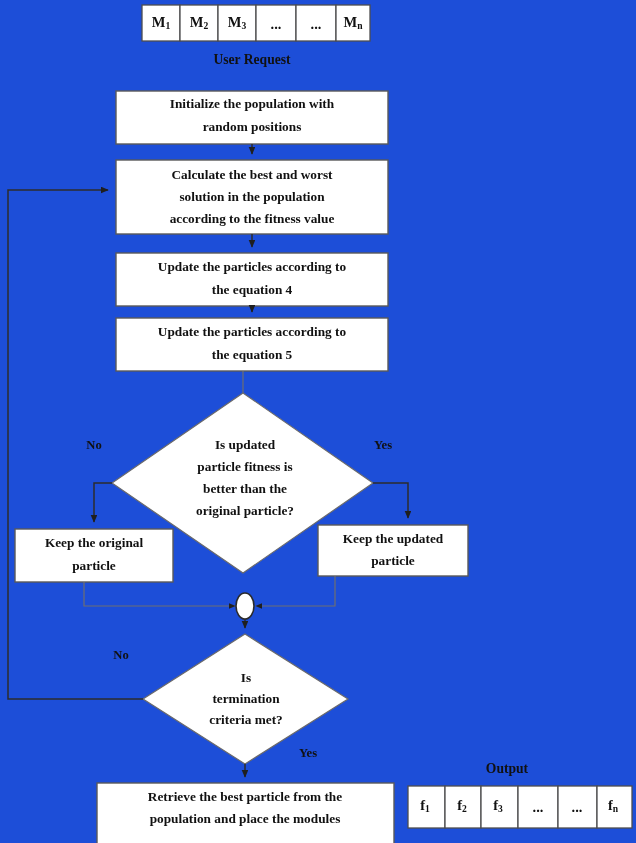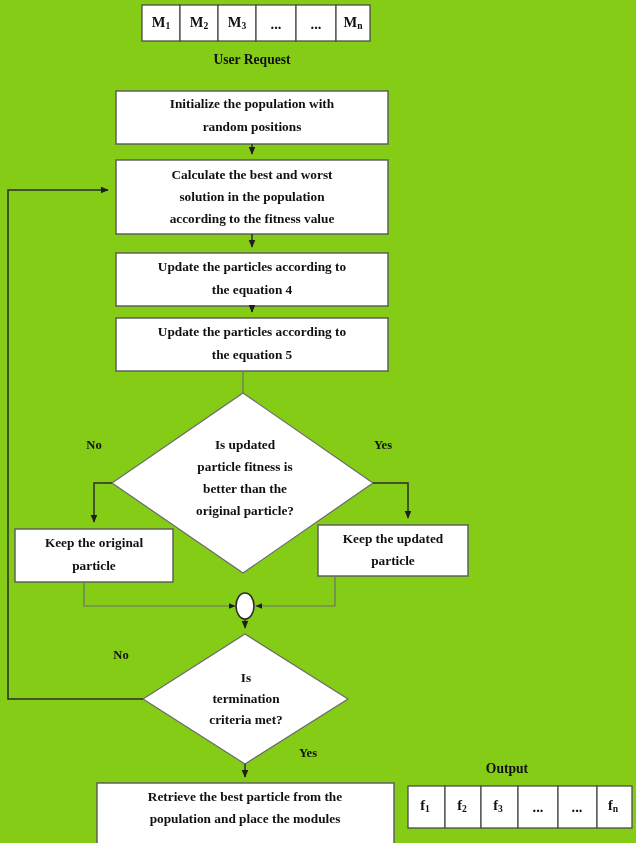--- a/index.html
+++ b/index.html
@@ -4,21 +4,21 @@
 <style>
   html, body {
     margin: 0;
     padding: 0;
     background: #ffffff;
   }
   #page {
     position: relative;
     width: 636px;
     height: 843px;
-    background: #84cc16;
+    background: #1d4ed8;
     overflow: hidden;
     font-family: "Liberation Serif", "DejaVu Serif", serif;
   }
   svg.flow {
     position: absolute;
     top: 0;
     left: 0;
     width: 636px;
     height: 843px;
     display: block;

